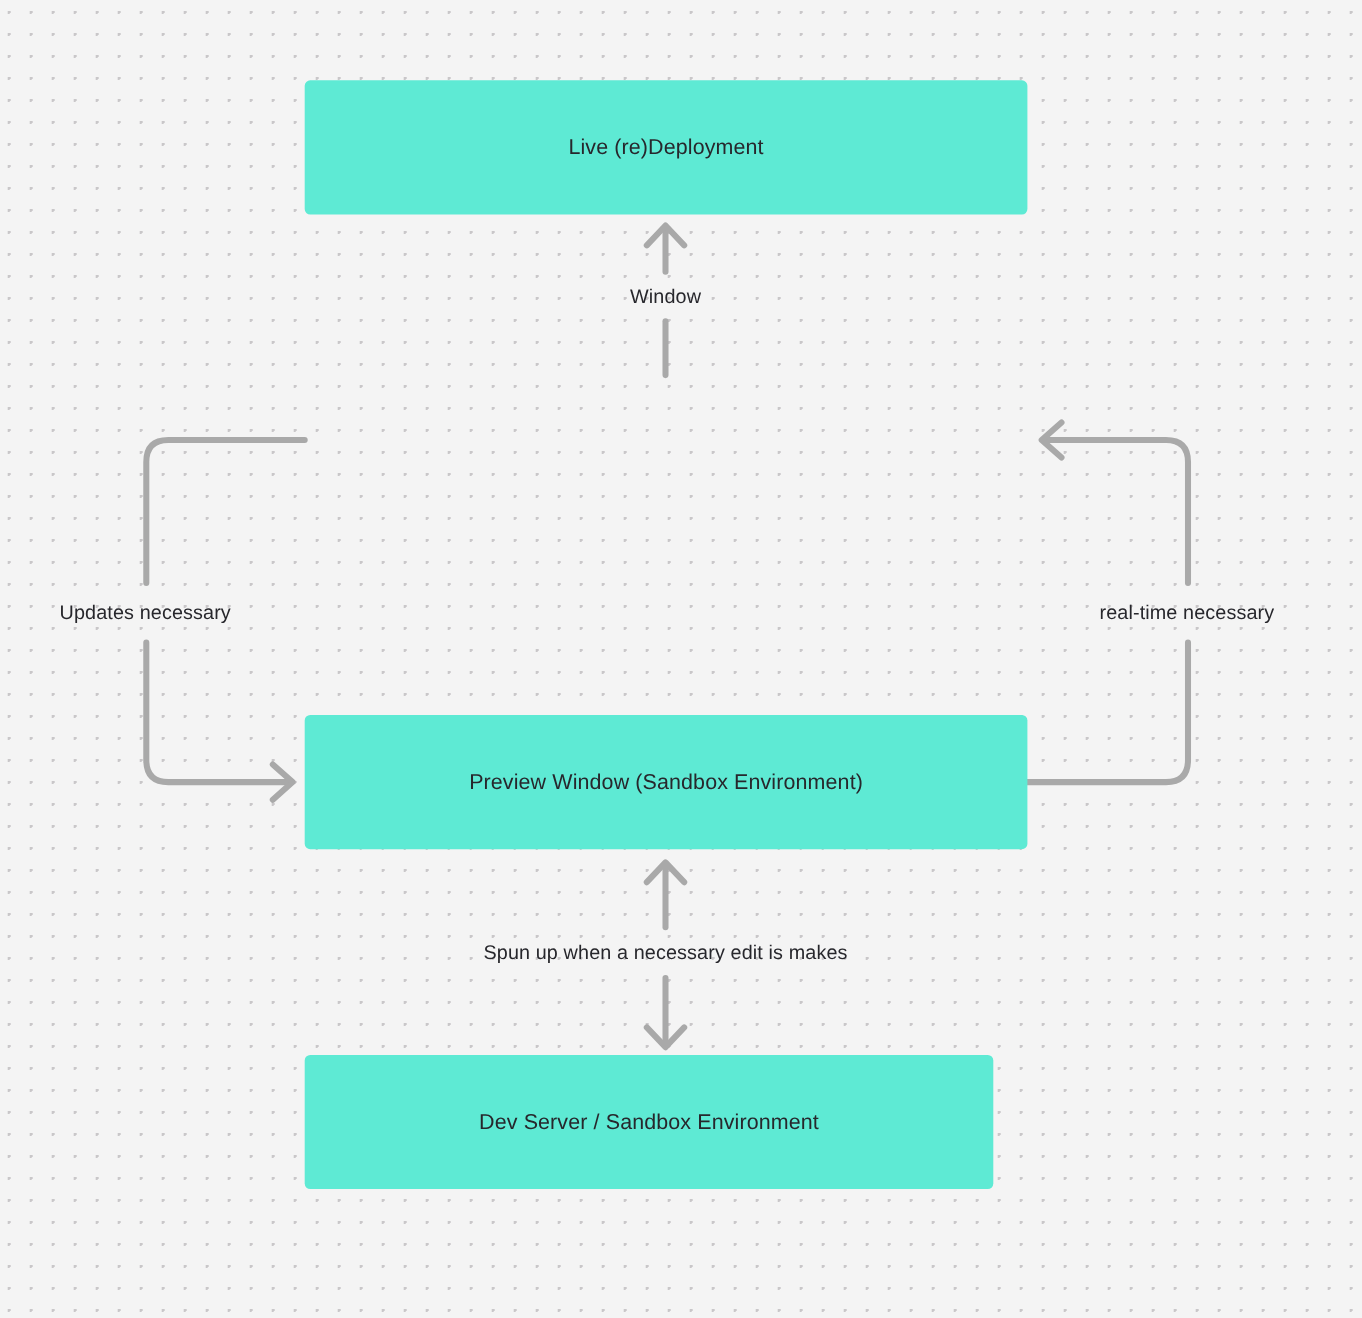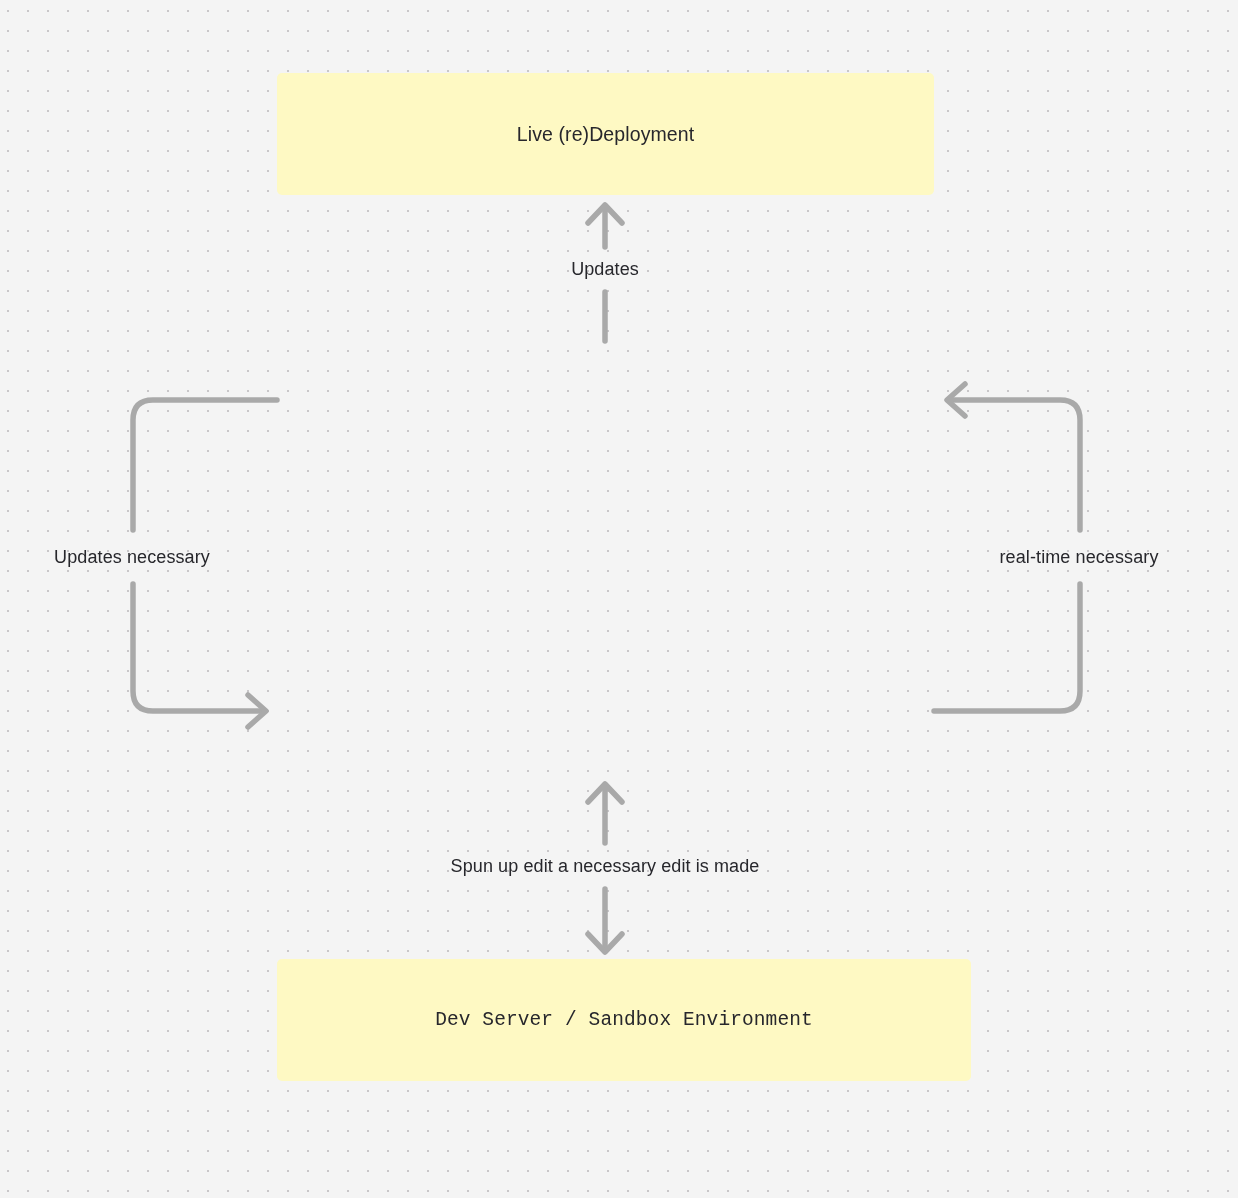--- a/index.html
+++ b/index.html
@@ -27,21 +27,21 @@
     position: absolute;
     left: 0;
     top: 0;
     width: 1238px;
     height: 1198px;
     overflow: visible;
   }
   .node {
     position: absolute;
     box-sizing: border-box;
-    background: #fef9c3;
+    background: #5eead4;
     border-radius: 5px;
     display: flex;
     align-items: center;
     justify-content: center;
     text-align: center;
   }
   .node-label {
     font-size: 19.5px;
     color: #27272c;
     letter-spacing: 0.1px;
@@ -92,26 +92,29 @@
       </g>
 
     </g>
   </svg>
 
   <div class="node" style="left:277px; top:73px; width:657px; height:122px;">
     <span class="node-label">Live (re)Deployment</span>
   </div>
 
 
+  <div class="node" style="left:277px; top:650px; width:657px; height:122px;">
+    <span class="node-label">Preview Window (Sandbox Environment)</span>
+  </div>
 
-  <div class="node" style="left:277px; top:959px; width:694px; height:122px;font-family:Liberation Mono, monospace;">
+  <div class="node" style="left:277px; top:959px; width:626px; height:122px;">
     <span class="node-label">Dev Server / Sandbox Environment</span>
   </div>
 
-  <div class="edge-label" style="left:605px; top:269px;">Updates</div>
+  <div class="edge-label" style="left:605px; top:269px;">Window</div>
 
   <div class="edge-label" style="left:132px; top:557px;">Updates necessary</div>
 
   <div class="edge-label" style="left:1079px; top:557px;">real-time necessary</div>
 
-  <div class="edge-label" style="left:605px; top:866px;">Spun up edit a necessary edit is made</div>
+  <div class="edge-label" style="left:605px; top:866px;">Spun up when a necessary edit is makes</div>
 
 </div>
 
 </body></html>

